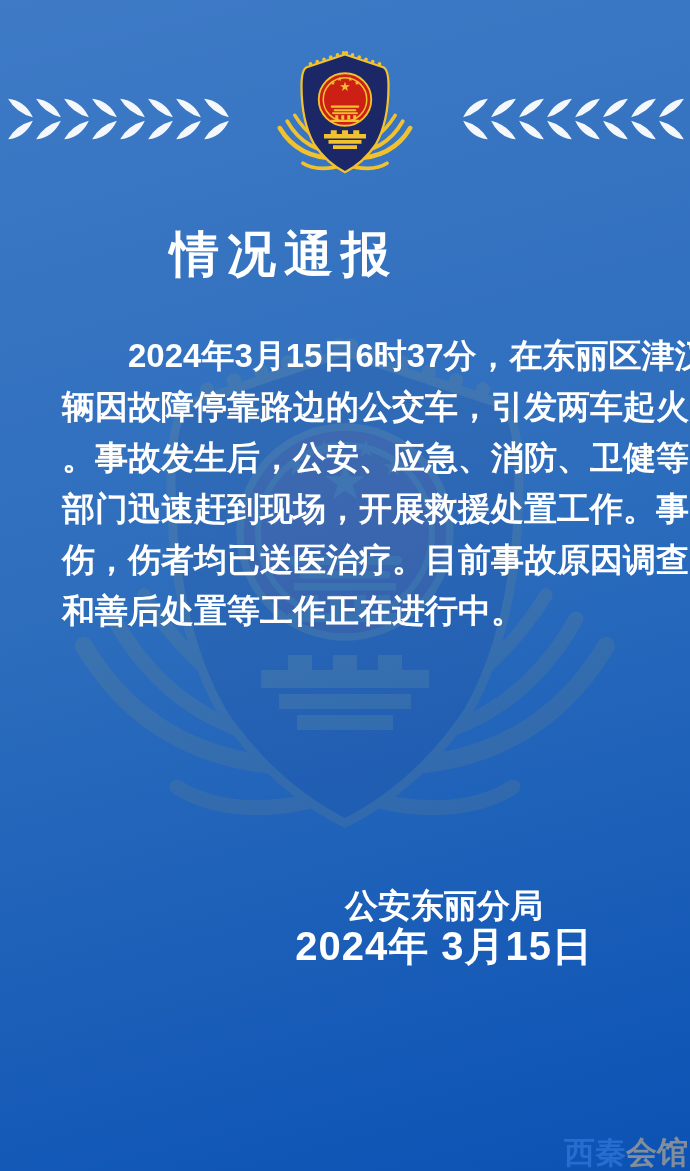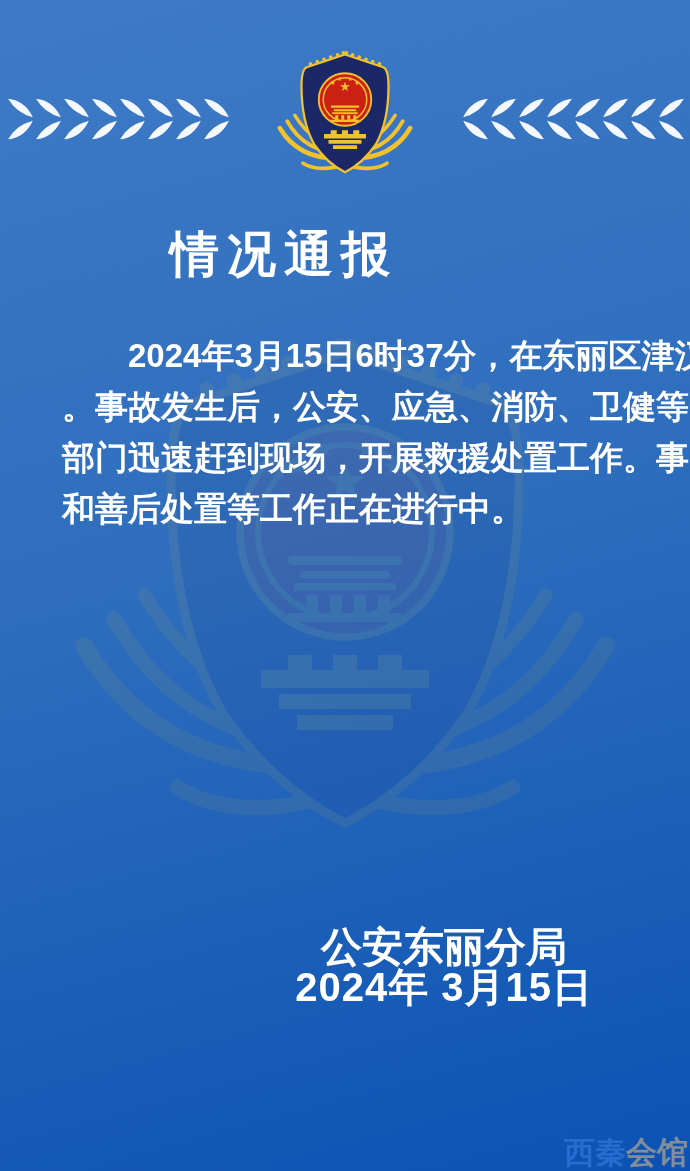--- a/index.html
+++ b/index.html
@@ -39,21 +39,21 @@
     font-size:33px;font-weight:bold;line-height:51px;
   }
   .body-line{text-align:justify;text-align-last:justify;white-space:nowrap;}
   .body-line.indent{text-indent:2em;}
   .body-line.last{text-align-last:left;}
   .signature{
     position:absolute;top:886px;right:97px;
     display:flex;flex-direction:column;align-items:center;
     font-weight:bold;
   }
-  .signature .agency{font-size:41px;line-height:40px;margin-top:41px;}
+  .signature .agency{font-size:33px;line-height:40px;}
   .signature .date{font-size:40px;line-height:40px;margin-top:0;letter-spacing:1px;}
   .site-watermark{
     position:absolute;right:2px;bottom:3px;
     font-size:31px;font-weight:bold;line-height:1;opacity:0.92;
   }
   .site-watermark .p1{color:var(--watermark-blue);}
   .site-watermark .p2{color:var(--watermark-gray);}
 </style>
 </head>
 <body>
@@ -153,22 +153,24 @@
       <use href="#chev" x="112" y="0" width="33" height="46"></use>
       <use href="#chev" x="140" y="0" width="33" height="46"></use>
       <use href="#chev" x="168" y="0" width="33" height="46"></use>
       <use href="#chev" x="196" y="0" width="33" height="46"></use>
     </svg>
 
   <h1 class="title">情况通报</h1>
 
   <div class="notice-body">
       <div class="body-line indent">2024年3月15日6时37分，在东丽区津汉</div>
+      <div class="body-line">辆因故障停靠路边的公交车，引发两车起火</div>
       <div class="body-line">。事故发生后，公安、应急、消防、卫健等</div>
       <div class="body-line">部门迅速赶到现场，开展救援处置工作。事</div>
+      <div class="body-line">伤，伤者均已送医治疗。目前事故原因调查</div>
       <div class="body-line last">和善后处置等工作正在进行中。</div>
     </div>
 
   <div class="signature">
     <div class="agency">公安东丽分局</div>
     <div class="date">2024年 3月15日</div>
   </div>
 
   <div class="site-watermark">
     <span class="p1">西秦</span><span class="p2">会馆</span>

